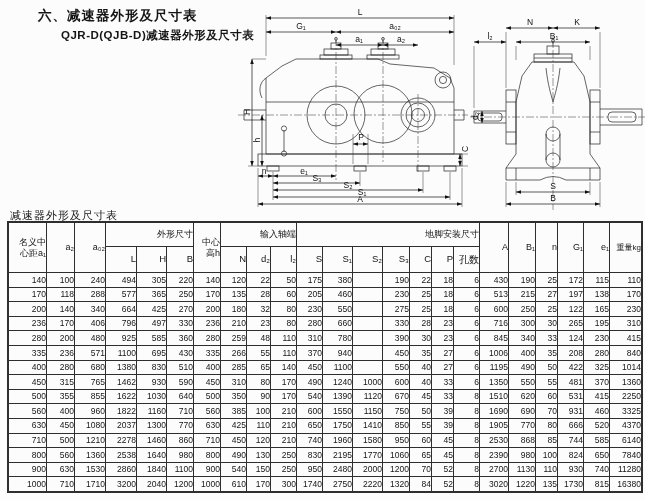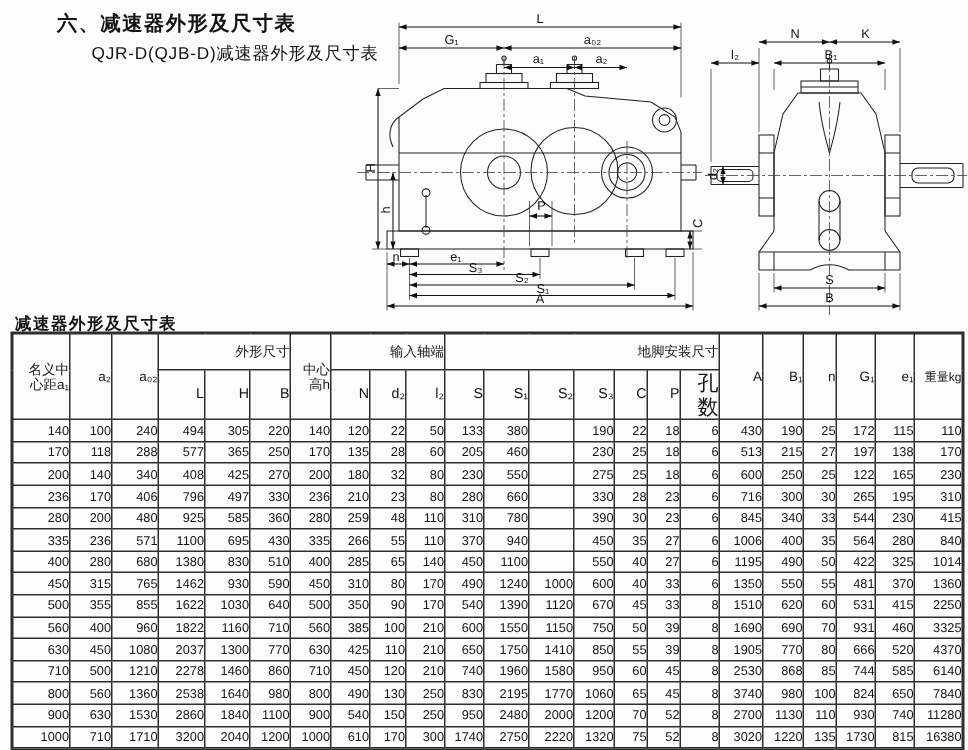--- a/index.html
+++ b/index.html
@@ -1,20 +1,20 @@
 <!DOCTYPE html>
 <html><head>
 <meta charset="utf-8">
 <style>
   html,body{margin:0;padding:0;}
   .page{position:relative;width:645px;height:500px;background:#fcfcfc;
         font-family:"Liberation Sans","DejaVu Sans",sans-serif;color:#151515;overflow:hidden;}
   .title{position:absolute;left:38px;top:7px;font-size:13.5px;font-weight:bold;letter-spacing:1px;}
-  .subtitle{position:absolute;left:61px;top:28px;font-size:11.5px;font-weight:normal;letter-spacing:.5px;}
-  .caption{position:absolute;left:10px;top:208px;font-size:11px;font-weight:bold;letter-spacing:1px;}
+  .subtitle{position:absolute;left:61px;top:28px;font-size:11.5px;font-weight:bold;letter-spacing:.5px;}
+  .caption{position:absolute;left:10px;top:208px;font-size:11px;font-weight:normal;letter-spacing:1px;}
   svg{position:absolute;overflow:visible;}
   svg text{font-family:"Liberation Sans","DejaVu Sans",sans-serif;font-size:8.5px;fill:#111;}
   .svg-side{left:238px;top:2px;}
   .svg-end{left:470px;top:2px;}
   table.dims{position:absolute;left:8px;top:222px;border-collapse:collapse;table-layout:fixed;
              font-size:8.5px;text-align:right;}
   table.dims th,table.dims td{border:1px solid #2e2e2e;padding:0;overflow:hidden;white-space:nowrap;}
   table.dims th{font-weight:normal;font-size:9px;white-space:pre-line;line-height:1.15;}
   table.dims thead tr:first-child th{height:23px;}
   table.dims thead tr:last-child th{height:25px;font-size:9.5px;}
@@ -278,36 +278,36 @@
         <th>B</th>
         <th>N</th>
         <th>d₂</th>
         <th>l₂</th>
         <th>S</th>
         <th>S₁</th>
         <th>S₂</th>
         <th>S₃</th>
         <th>C</th>
         <th>P</th>
-        <th style="font-size:14px">孔数</th>
+        <th style="font-size:10px">孔数</th>
       </tr>
     </thead>
     <tbody>
         <tr>
           <td>140</td>
           <td>100</td>
           <td>240</td>
           <td>494</td>
           <td>305</td>
           <td>220</td>
           <td>140</td>
           <td>120</td>
           <td>22</td>
           <td>50</td>
-          <td>133</td>
+          <td>175</td>
           <td>380</td>
           <td></td>
           <td>190</td>
           <td>22</td>
           <td>18</td>
           <td>6</td>
           <td>430</td>
           <td>190</td>
           <td>25</td>
           <td>172</td>
@@ -336,21 +336,21 @@
           <td>215</td>
           <td>27</td>
           <td>197</td>
           <td>138</td>
           <td>170</td>
         </tr>
         <tr>
           <td>200</td>
           <td>140</td>
           <td>340</td>
-          <td>408</td>
+          <td>664</td>
           <td>425</td>
           <td>270</td>
           <td>200</td>
           <td>180</td>
           <td>32</td>
           <td>80</td>
           <td>230</td>
           <td>550</td>
           <td></td>
           <td>275</td>
@@ -403,21 +403,21 @@
           <td>310</td>
           <td>780</td>
           <td></td>
           <td>390</td>
           <td>30</td>
           <td>23</td>
           <td>6</td>
           <td>845</td>
           <td>340</td>
           <td>33</td>
-          <td>544</td>
+          <td>124</td>
           <td>230</td>
           <td>415</td>
         </tr>
         <tr>
           <td>335</td>
           <td>236</td>
           <td>571</td>
           <td>1100</td>
           <td>695</td>
           <td>430</td>
@@ -428,21 +428,21 @@
           <td>370</td>
           <td>940</td>
           <td></td>
           <td>450</td>
           <td>35</td>
           <td>27</td>
           <td>6</td>
           <td>1006</td>
           <td>400</td>
           <td>35</td>
-          <td>564</td>
+          <td>208</td>
           <td>280</td>
           <td>840</td>
         </tr>
         <tr>
           <td>400</td>
           <td>280</td>
           <td>680</td>
           <td>1380</td>
           <td>830</td>
           <td>510</td>
@@ -600,21 +600,21 @@
           <td>490</td>
           <td>130</td>
           <td>250</td>
           <td>830</td>
           <td>2195</td>
           <td>1770</td>
           <td>1060</td>
           <td>65</td>
           <td>45</td>
           <td>8</td>
-          <td>3740</td>
+          <td>2390</td>
           <td>980</td>
           <td>100</td>
           <td>824</td>
           <td>650</td>
           <td>7840</td>
         </tr>
         <tr>
           <td>900</td>
           <td>630</td>
           <td>1530</td>
@@ -647,21 +647,21 @@
           <td>2040</td>
           <td>1200</td>
           <td>1000</td>
           <td>610</td>
           <td>170</td>
           <td>300</td>
           <td>1740</td>
           <td>2750</td>
           <td>2220</td>
           <td>1320</td>
-          <td>75</td>
+          <td>84</td>
           <td>52</td>
           <td>8</td>
           <td>3020</td>
           <td>1220</td>
           <td>135</td>
           <td>1730</td>
           <td>815</td>
           <td>16380</td>
         </tr>
       </tbody>

